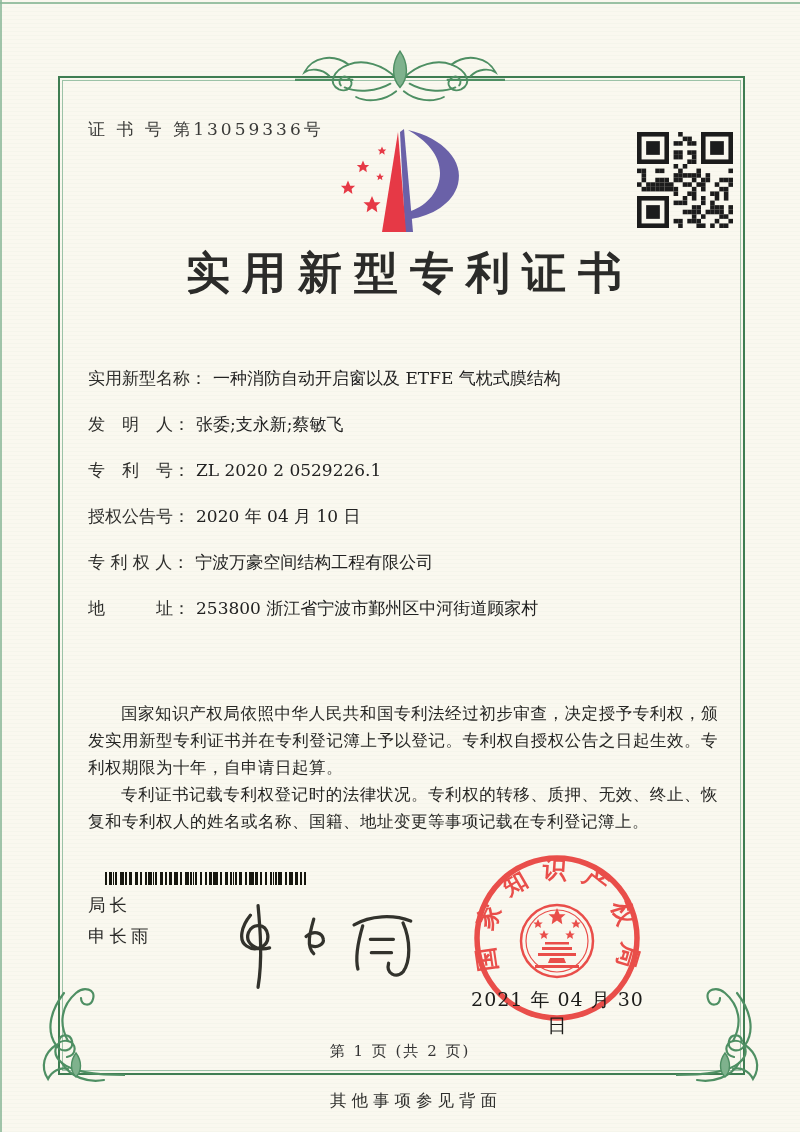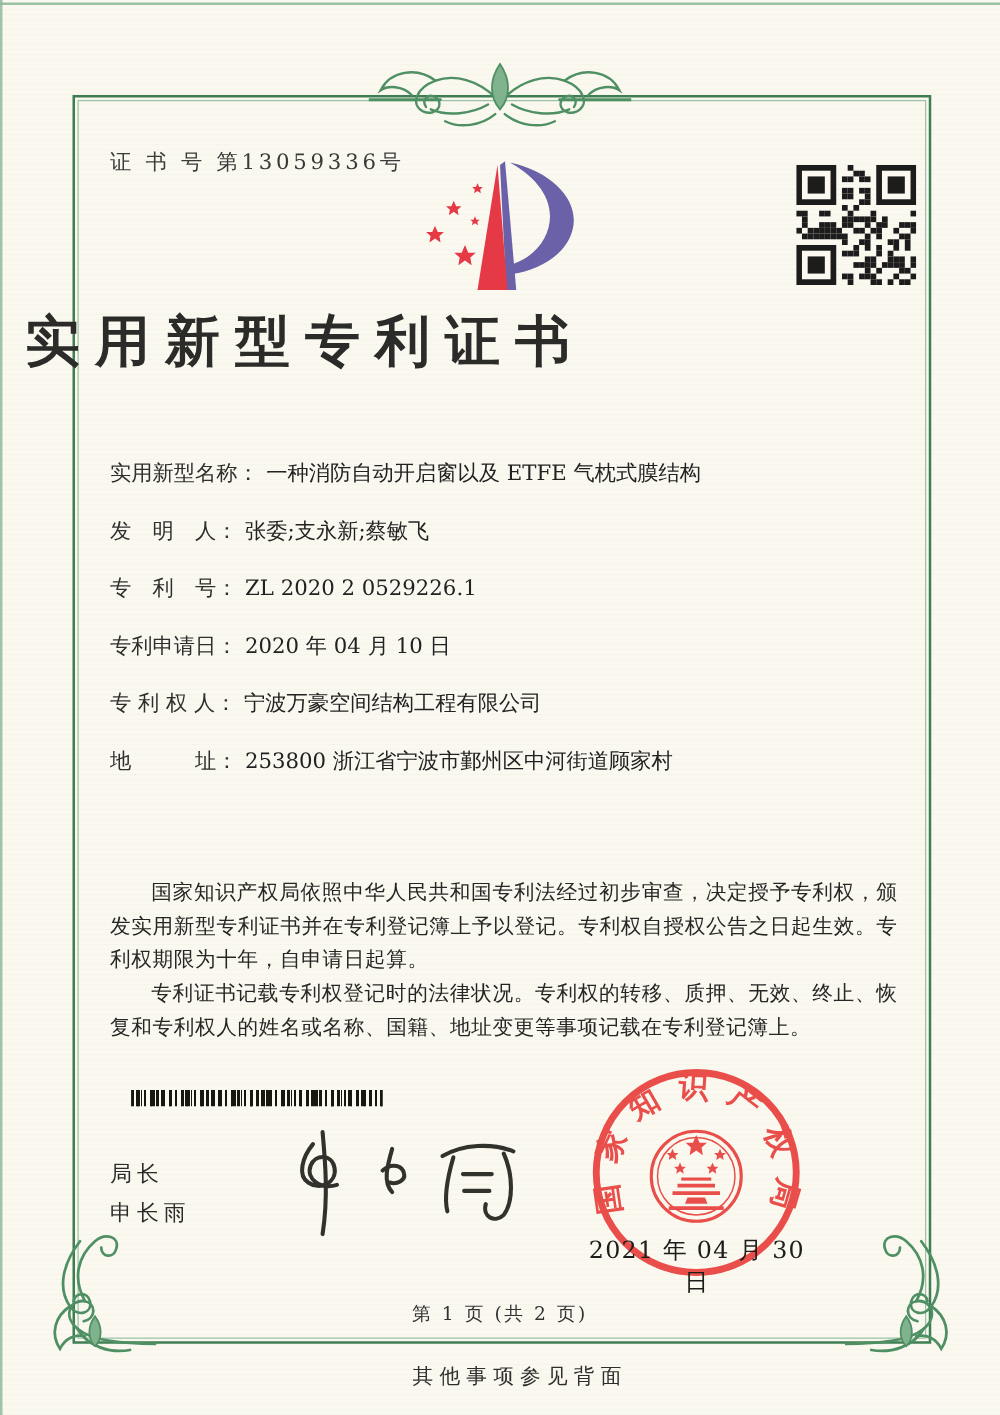--- a/index.html
+++ b/index.html
@@ -20,41 +20,41 @@
 
   .frame { position:absolute; left:58px; top:76px; width:687px; height:999px; border:2px solid #3f7d52; }
   .frame-inner { position:absolute; inset:2px; border:1px solid #9cc2a7; }
 
   .cert-no { position:absolute; left:88px; top:118px; font-size:17px; letter-spacing:3px; color:#3a3a38; }
 
   .logo { position:absolute; left:328px; top:120px; width:152px; height:118px; }
   .qr { position:absolute; left:637px; top:132px; width:96px; height:96px; }
 
   .title {
-    position:absolute; left:0; top:244px; width:100%; 
+    position:absolute; left:0; top:244px; width:100%; text-align:center;
     font-size:44px; font-weight:700; letter-spacing:12px; color:#2b2b29;padding-left:20px;
   }
 
   .fields { position:absolute; left:88px; top:367px; width:640px; }
   .field-row { position:relative; height:24px; margin-bottom:22px; font-size:17px; white-space:nowrap; }
   .f-label { color:#2e2e2c; }
   .f-value { color:#222; margin-left:6px; }
   .grant-pair { position:absolute; left:337px; top:0; }
 
   .paragraphs { position:absolute; left:88px; top:676px; width:630px; font-size:16.5px; line-height:27px; text-align:justify; color:#262624; letter-spacing:.5px;margin-top:24px; }
   .paragraphs p { text-indent:2em; }
 
   .barcode { position:absolute; left:105px; top:872px; width:201px; height:13px;
     background:
       repeating-linear-gradient(90deg,#17170f 0 2px,transparent 2px 5px),
       repeating-linear-gradient(90deg,#17170f 0 1px,transparent 1px 8px),
       repeating-linear-gradient(90deg,transparent 0 4px,#17170f 4px 6px,transparent 6px 13px);
   }
 
-  .signer { position:absolute; left:88px; top:925px; font-size:17.5px; line-height:31px; color:#2c2c2a; letter-spacing:4px; }
+  .signer { position:absolute; left:88px; top:890px; font-size:17.5px; line-height:31px; color:#2c2c2a; letter-spacing:4px; }
   .signature { position:absolute; left:212px; top:898px; width:215px; height:96px; }
 
   .seal { position:absolute; left:472px; top:853px; width:170px; height:170px; opacity:.92; }
   .seal-date { position:absolute; left:465px; top:987px; width:185px; text-align:center; font-size:19px; color:#1c1c1a; letter-spacing:1px; z-index:5; }
 
   .page-info { position:absolute; left:0; top:1042px; width:100%; text-align:center; font-size:15px; color:#333; letter-spacing:2px; }
   .footer-note { position:absolute; left:16px; top:1090px; width:100%; text-align:center; font-size:16.5px; color:#2e2e2c; letter-spacing:5px; }
 
   .ornament-top { position:absolute; left:295px; top:36px; width:210px; height:80px; }
   .flourish { position:absolute; width:95px; height:115px; }
@@ -267,21 +267,21 @@
     <div class="field-row">
       <span class="f-label">实用新型名称：</span><span class="f-value">一种消防自动开启窗以及 ETFE 气枕式膜结构</span>
     </div>
     <div class="field-row">
       <span class="f-label">发　明　人：</span><span class="f-value">张委;支永新;蔡敏飞</span>
     </div>
     <div class="field-row">
       <span class="f-label">专　利　号：</span><span class="f-value">ZL 2020 2 0529226.1</span>
     </div>
     <div class="field-row">
-      <span class="f-label">专利申请日：</span><span class="f-value">2020 年 04 月 10 日</span>
+      <span class="f-label">授权公告号：</span><span class="f-value">2020 年 04 月 10 日</span>
     </div>
     <div class="field-row">
       <span class="f-label">专 利 权 人：</span><span class="f-value">宁波万豪空间结构工程有限公司</span>
     </div>
     <div class="field-row">
       <span class="f-label">地　　　址：</span><span class="f-value">253800 浙江省宁波市鄞州区中河街道顾家村</span>
     </div>
   </div>
 
   <div class="paragraphs">

